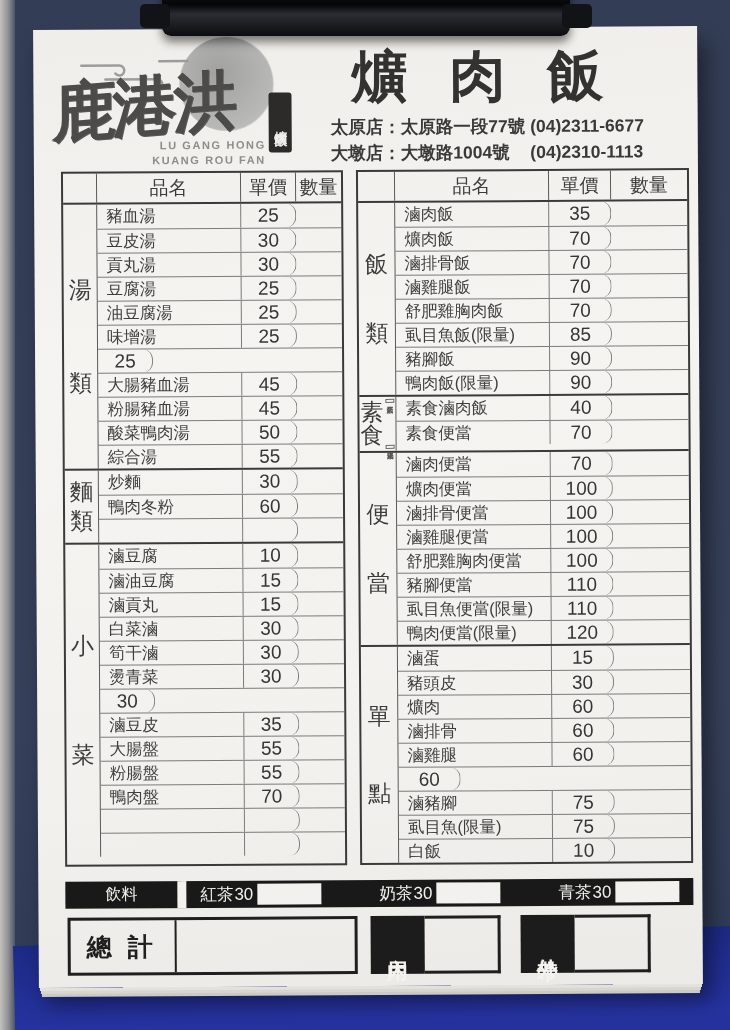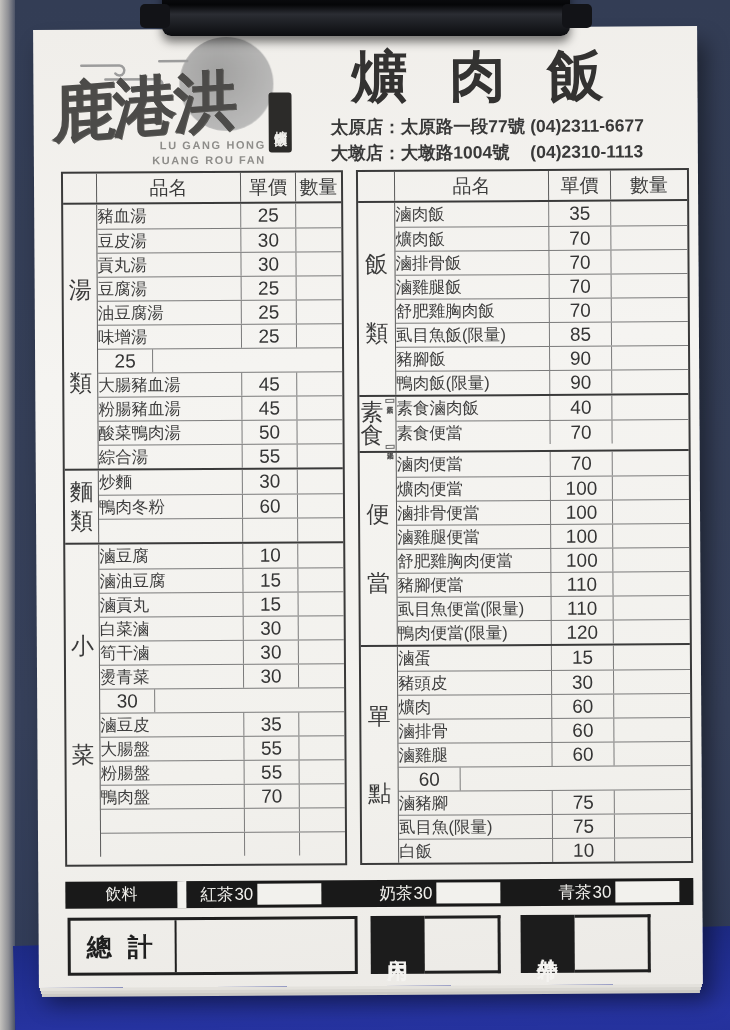--- a/index.html
+++ b/index.html
@@ -37,22 +37,22 @@
   .section{display:flex;}
   .section + .section{border-top:2px solid #3a3a3a;}
   .cat-cell{width:var(--cat);border-right:1px solid #5a5a5a;box-sizing:border-box;display:flex;flex-direction:column;align-items:center;justify-content:space-evenly;position:relative;padding:4px 0;}
   .cat-char{font-size:23px;color:#3c3c3c;line-height:1;}
   .has-note .cat-char{margin-right:11px;}
   .note-col{position:absolute;right:1px;top:2px;bottom:2px;display:flex;flex-direction:column;justify-content:space-between;}
   .note{writing-mode:vertical-lr;font-size:7px;line-height:1;border:1px solid #6a6a6a;background:#f5f4f0;color:#454545;padding:1px 0;}
   .rows{flex:1;display:flex;flex-direction:column;}
   .row{display:flex;height:24px;box-sizing:border-box;}
   .row + .row{border-top:1px solid #7b7b7b;}
-  .cell-name{flex:1;display:flex;align-items:center;font-size:16.5px;color:#3e3e3e;border-right:1px solid #7b7b7b;box-sizing:border-box;white-space:nowrap;overflow:hidden;}
-  .cell-price{width:var(--price);display:flex;align-items:center;justify-content:center;font-size:19px;color:#353535;border-right:1px solid #7b7b7b;box-sizing:border-box;}
+  .cell-name{flex:1;display:flex;align-items:center;padding-left:9px;font-size:16.5px;color:#3e3e3e;border-right:1px solid #7b7b7b;box-sizing:border-box;white-space:nowrap;overflow:hidden;}
+  .cell-price{width:var(--price);display:flex;align-items:center;justify-content:center;font-size:19px;color:#353535;border-right:1px solid #7b7b7b;box-sizing:border-box;border-radius:10px;}
   .cell-qty{width:var(--qty);box-sizing:border-box;}
 
   
   .drinks{position:absolute;left:27px;top:852px;width:628px;height:27px;background:#191919;display:flex;align-items:center;box-sizing:border-box;}
   .d-label{width:112px;text-align:center;color:#f1f0ec;font-size:16px;}
   .d-sep{width:9px;height:27px;background:#f2f1ed;}
   .d-group{display:flex;align-items:center;}
   .d-name{color:#f1f0ec;font-size:16.5px;padding:0 1px 0 8px;white-space:nowrap;text-align:center;}
   .d-price{color:#f1f0ec;font-size:17px;padding-right:4px;}
   .d-box{width:64px;height:21px;background:#f2f1ed;}

